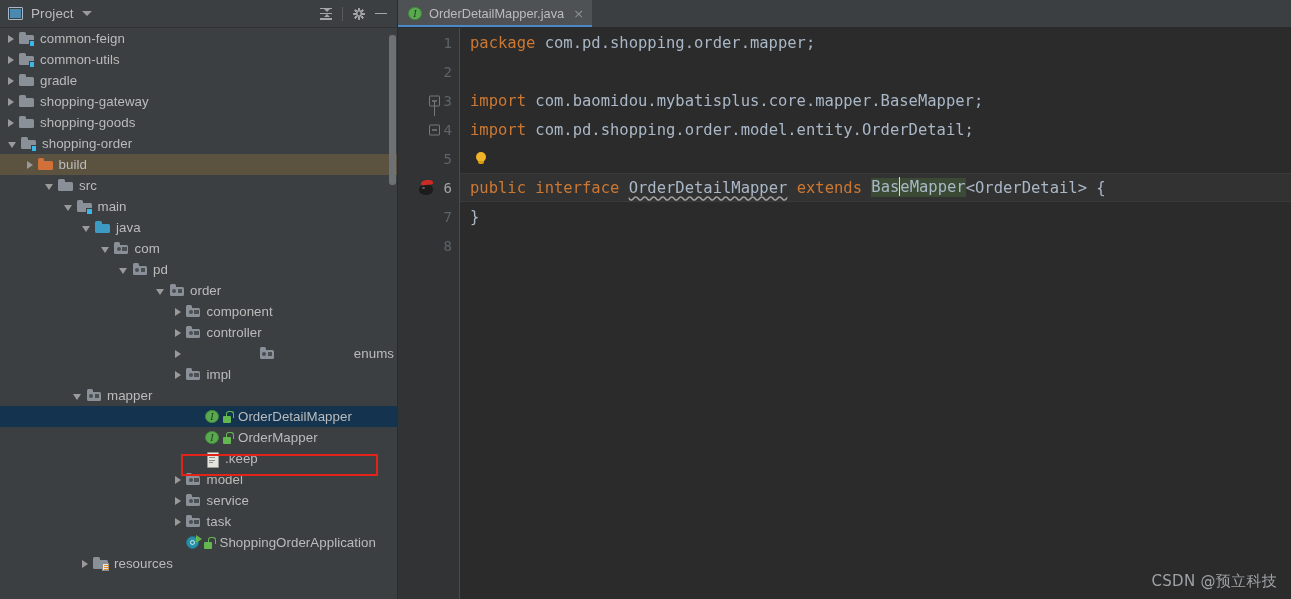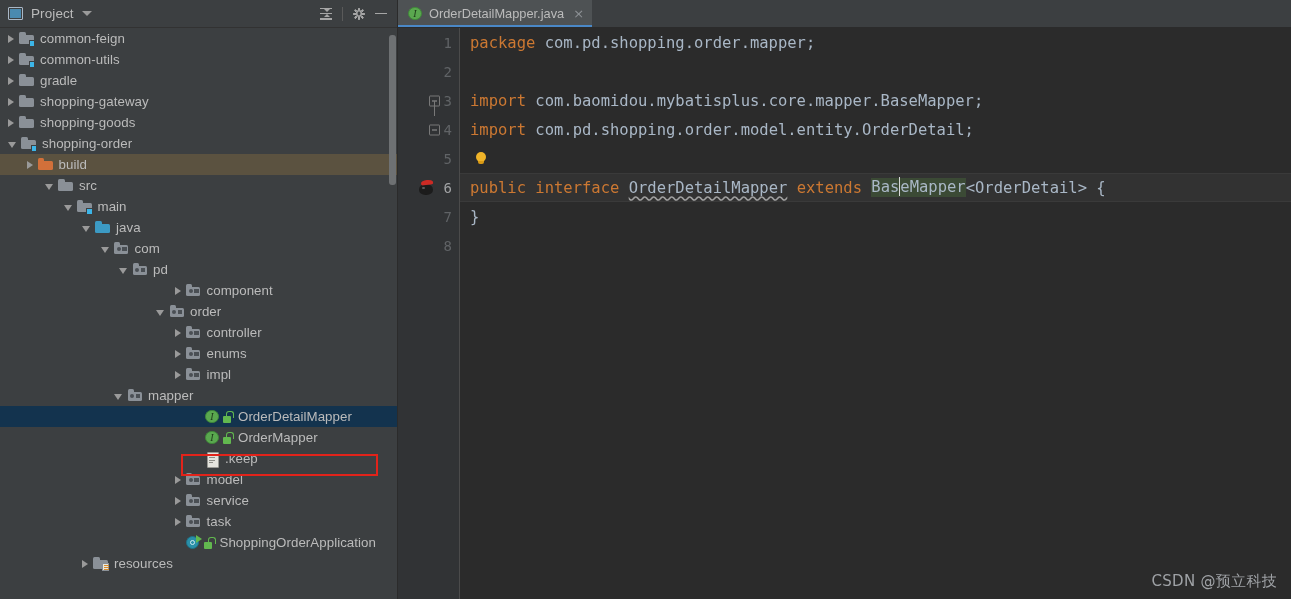--- a/index.html
+++ b/index.html
@@ -654,61 +654,61 @@
             <span class="label">com</span>
           </div>
           <div class="row" style="padding-left: 119px;">
             <span class="arrow open"></span>
             <span class="ic ic-package">
               <span class="dot"></span>
               <span class="bar"></span>
             </span>
             <span class="label">pd</span>
           </div>
-          <div class="row" style="padding-left: 174.5px;">
-            <span class="arrow"></span>
-            <span class="ic ic-package">
-              <span class="dot"></span>
-              <span class="bar"></span>
-            </span>
-            <span class="label">component</span>
-          </div>
           <div class="row" style="padding-left: 156px;">
             <span class="arrow open"></span>
             <span class="ic ic-package">
               <span class="dot"></span>
               <span class="bar"></span>
             </span>
             <span class="label">order</span>
           </div>
           <div class="row" style="padding-left: 174.5px;">
             <span class="arrow"></span>
             <span class="ic ic-package">
               <span class="dot"></span>
               <span class="bar"></span>
             </span>
+            <span class="label">component</span>
+          </div>
+          <div class="row" style="padding-left: 174.5px;">
+            <span class="arrow"></span>
+            <span class="ic ic-package">
+              <span class="dot"></span>
+              <span class="bar"></span>
+            </span>
             <span class="label">controller</span>
           </div>
+          <div class="row" style="padding-left: 174.5px; justify-content: space-between;">
+            <span class="arrow"></span>
+            <span class="ic ic-package">
+              <span class="dot"></span>
+              <span class="bar"></span>
+            </span>
+            <span class="label">enums</span>
+          </div>
           <div class="row" style="padding-left: 174.5px;">
             <span class="arrow"></span>
             <span class="ic ic-package">
               <span class="dot"></span>
               <span class="bar"></span>
             </span>
-            <span class="label">enums</span>
-          </div>
-          <div class="row" style="padding-left: 174.5px;">
-            <span class="arrow"></span>
-            <span class="ic ic-package">
-              <span class="dot"></span>
-              <span class="bar"></span>
-            </span>
             <span class="label">impl</span>
           </div>
-          <div class="row" style="padding-left: 114px; align-items: center;">
+          <div class="row" style="padding-left: 73px; align-items: center;">
             <span class="arrow open"></span>
             <span class="ic ic-package">
               <span class="dot"></span>
               <span class="bar"></span>
             </span>
             <span class="label">mapper</span>
           </div>
           <div class="row selected" style="padding-left: 193px;">
             <span class="arrow none"></span>
             <span class="ic ic-interface">

